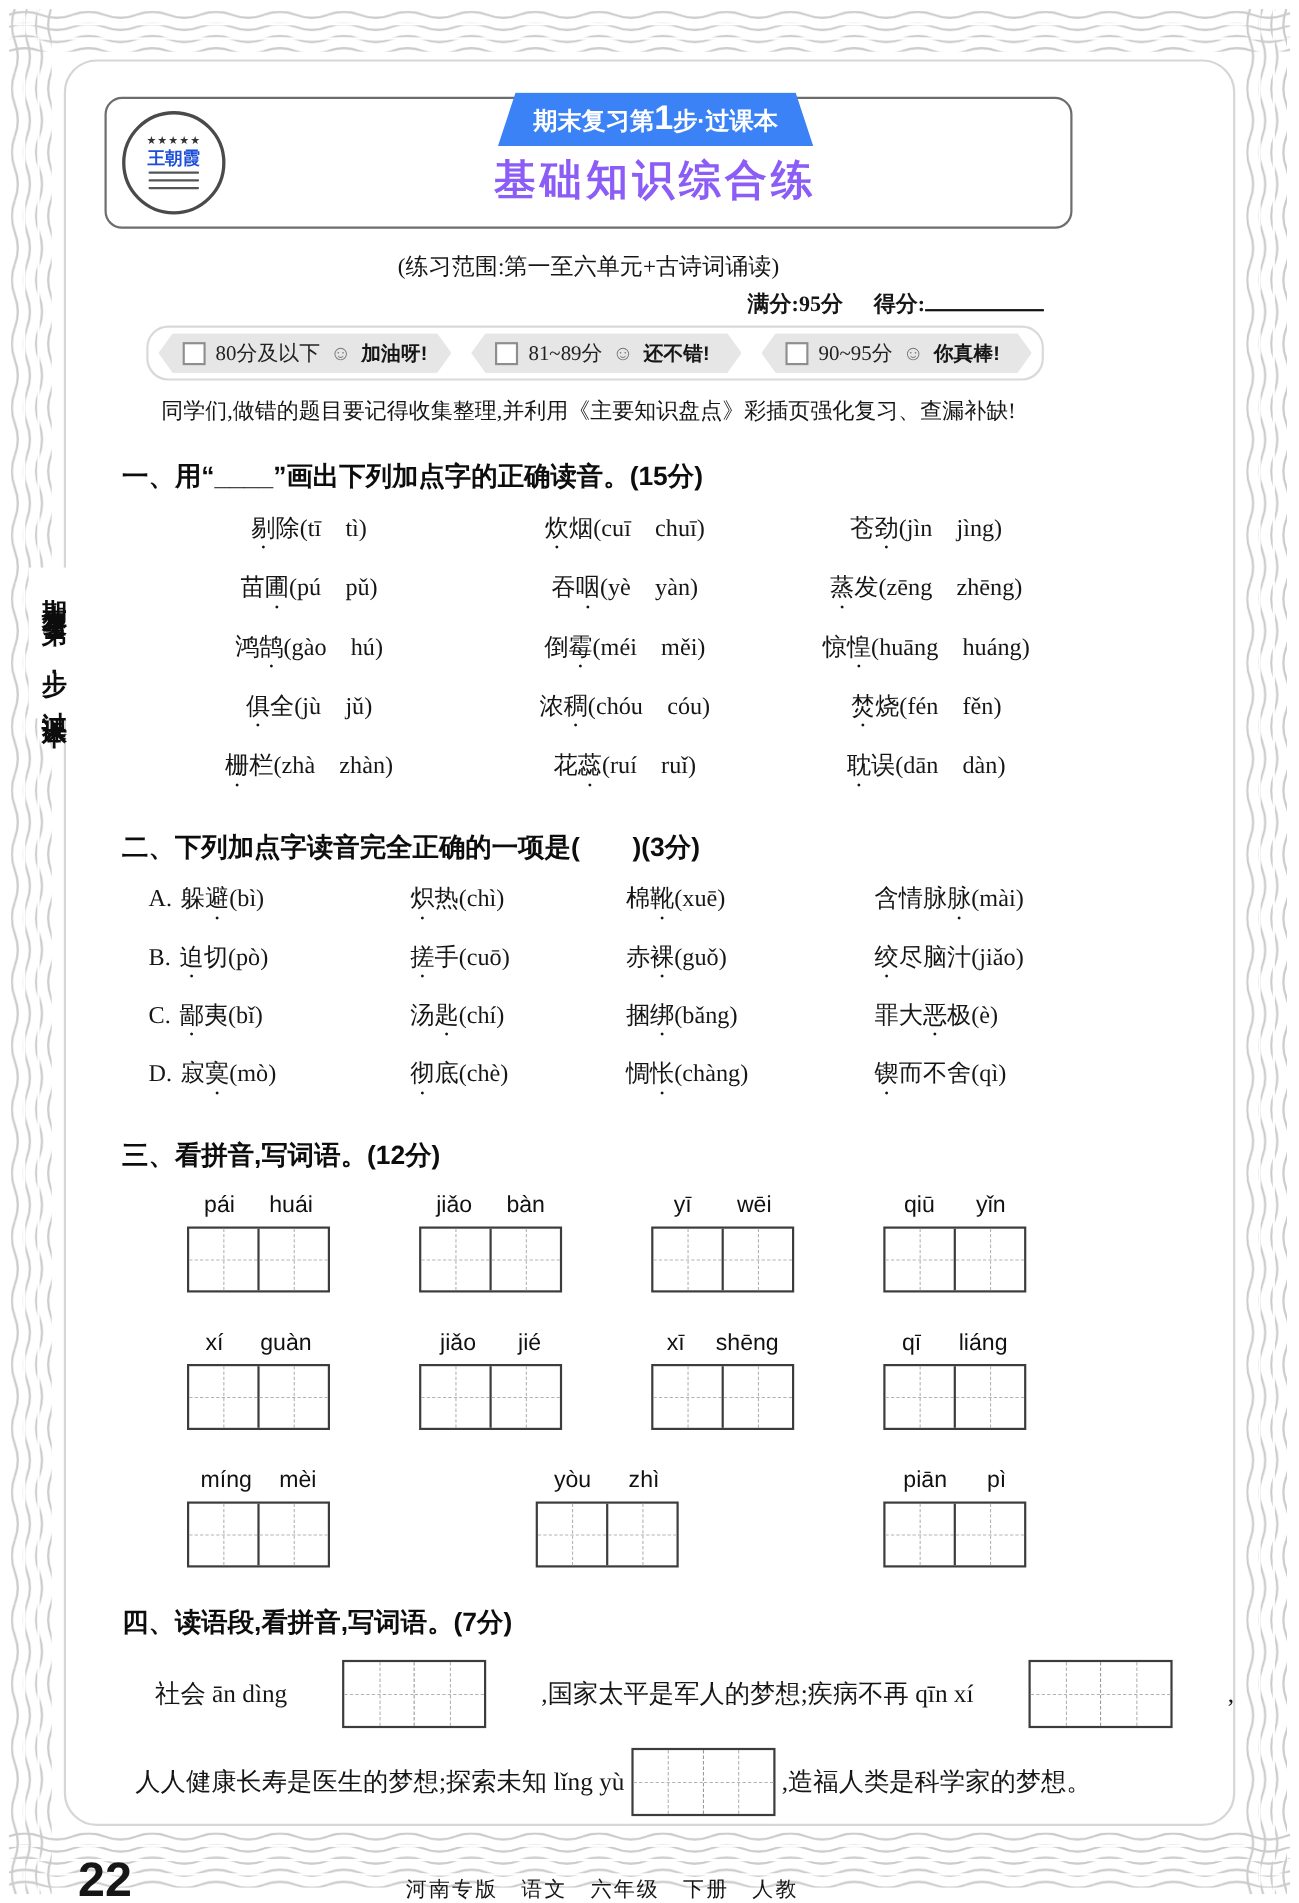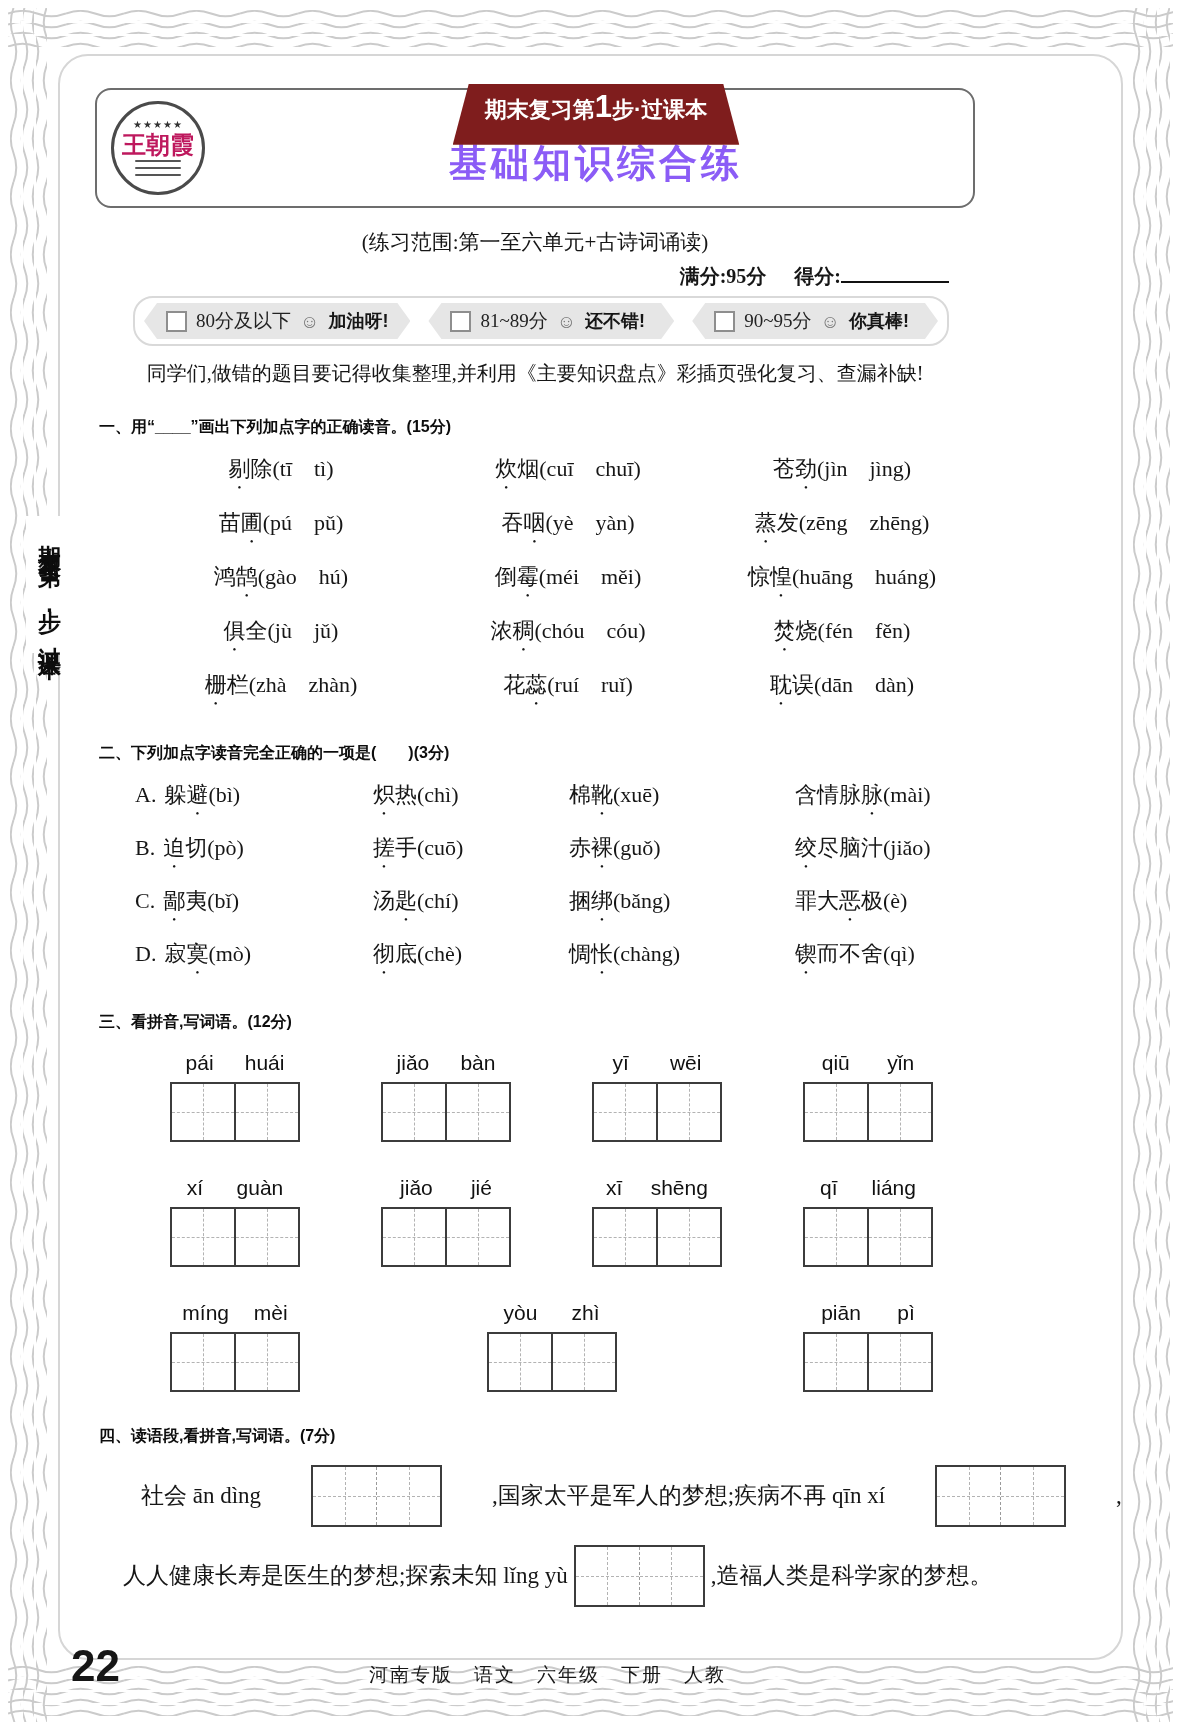--- a/index.html
+++ b/index.html
@@ -32,27 +32,27 @@
   .head-box{
     border:2.5px solid #6d6d6d;border-radius:16px;height:116px;display:flex;align-items:stretch;
     position:relative;background:#fff;
   }
   .logo{width:122px;display:flex;align-items:center;justify-content:center;}
   .logo-circle{
     width:88px;height:88px;border:3px solid #4a4a4a;border-radius:50%;
     display:flex;flex-direction:column;align-items:center;justify-content:center;gap:3px;
   }
   .logo-stars{font-size:10px;letter-spacing:1px;color:#333;line-height:1;}
-  .logo-name{font-weight:700;font-size:24px;color:#be185d;line-height:1;}
+  .logo-name{font-weight:700;font-size:16px;color:#1d4ed8;line-height:1;}
   .logo-line{width:46px;height:2px;background:#555;border-radius:1px;}
   .logo-line + .logo-line{margin-top:2px;}
   .head-right{flex:1;position:relative;display:flex;align-items:center;justify-content:center;}
   .banner{
     position:absolute;top:-6px;left:50%;transform:translateX(-50%);
-    background:#7f1d1d;color:#fff;padding:4px 32px 18px;
+    background:#3b82f6;color:#fff;padding:4px 32px 6px;
     clip-path:polygon(16px 0, calc(100% - 16px) 0, 100% 100%, 0 100%);
     font-family:"Liberation Sans","DejaVu Sans",sans-serif;font-weight:700;font-size:22px;
     white-space:nowrap;line-height:1.25;
   }
   .banner .big{font-size:31px;}
   .page-title{
     margin:30px 0 0;font-family:"Liberation Sans","DejaVu Sans",sans-serif;
     font-weight:700;font-size:38px;letter-spacing:4px;color:#8b5cf6;
   }
   
@@ -69,22 +69,22 @@
     flex:1;background:#e6e6e6;display:flex;align-items:center;gap:9px;
     padding:5px 22px;clip-path:polygon(0 50%, 13px 0, calc(100% - 13px) 0, 100% 50%, calc(100% - 13px) 100%, 13px 100%);
   }
   .cb{width:17px;height:17px;background:#fff;border:2px solid #8e8e8e;display:inline-block;flex:none;}
   .range{font-size:19px;color:#222;white-space:nowrap;}
   .mascot{font-size:19px;color:#777;line-height:1;}
   .comment{font-family:"Liberation Sans","DejaVu Sans",sans-serif;font-weight:700;font-size:18px;white-space:nowrap;}
   .notice{text-align:center;font-size:20px;margin:14px 0 0;}
   
   .sec-title{
-    font-family:"Liberation Sans","DejaVu Sans",sans-serif;font-weight:700;font-size:16px;
-    color:#0d0d0d;margin:34px 4px 18px;
+    font-family:"Liberation Sans","DejaVu Sans",sans-serif;font-weight:700;font-size:24px;
+    color:#0d0d0d;margin:34px 16px 18px;
   }
   #sec1 .sec-title{margin-top:30px;}
   .grid3{
     display:grid;grid-template-columns:292px 282px 1fr;row-gap:17px;
     margin-left:40px;font-size:22px;line-height:25px;text-align:center;
   }
   .optrow{
     display:grid;grid-template-columns:238px 196px 226px 1fr;
     margin-left:40px;font-size:22px;line-height:25px;margin-bottom:16px;
   }

